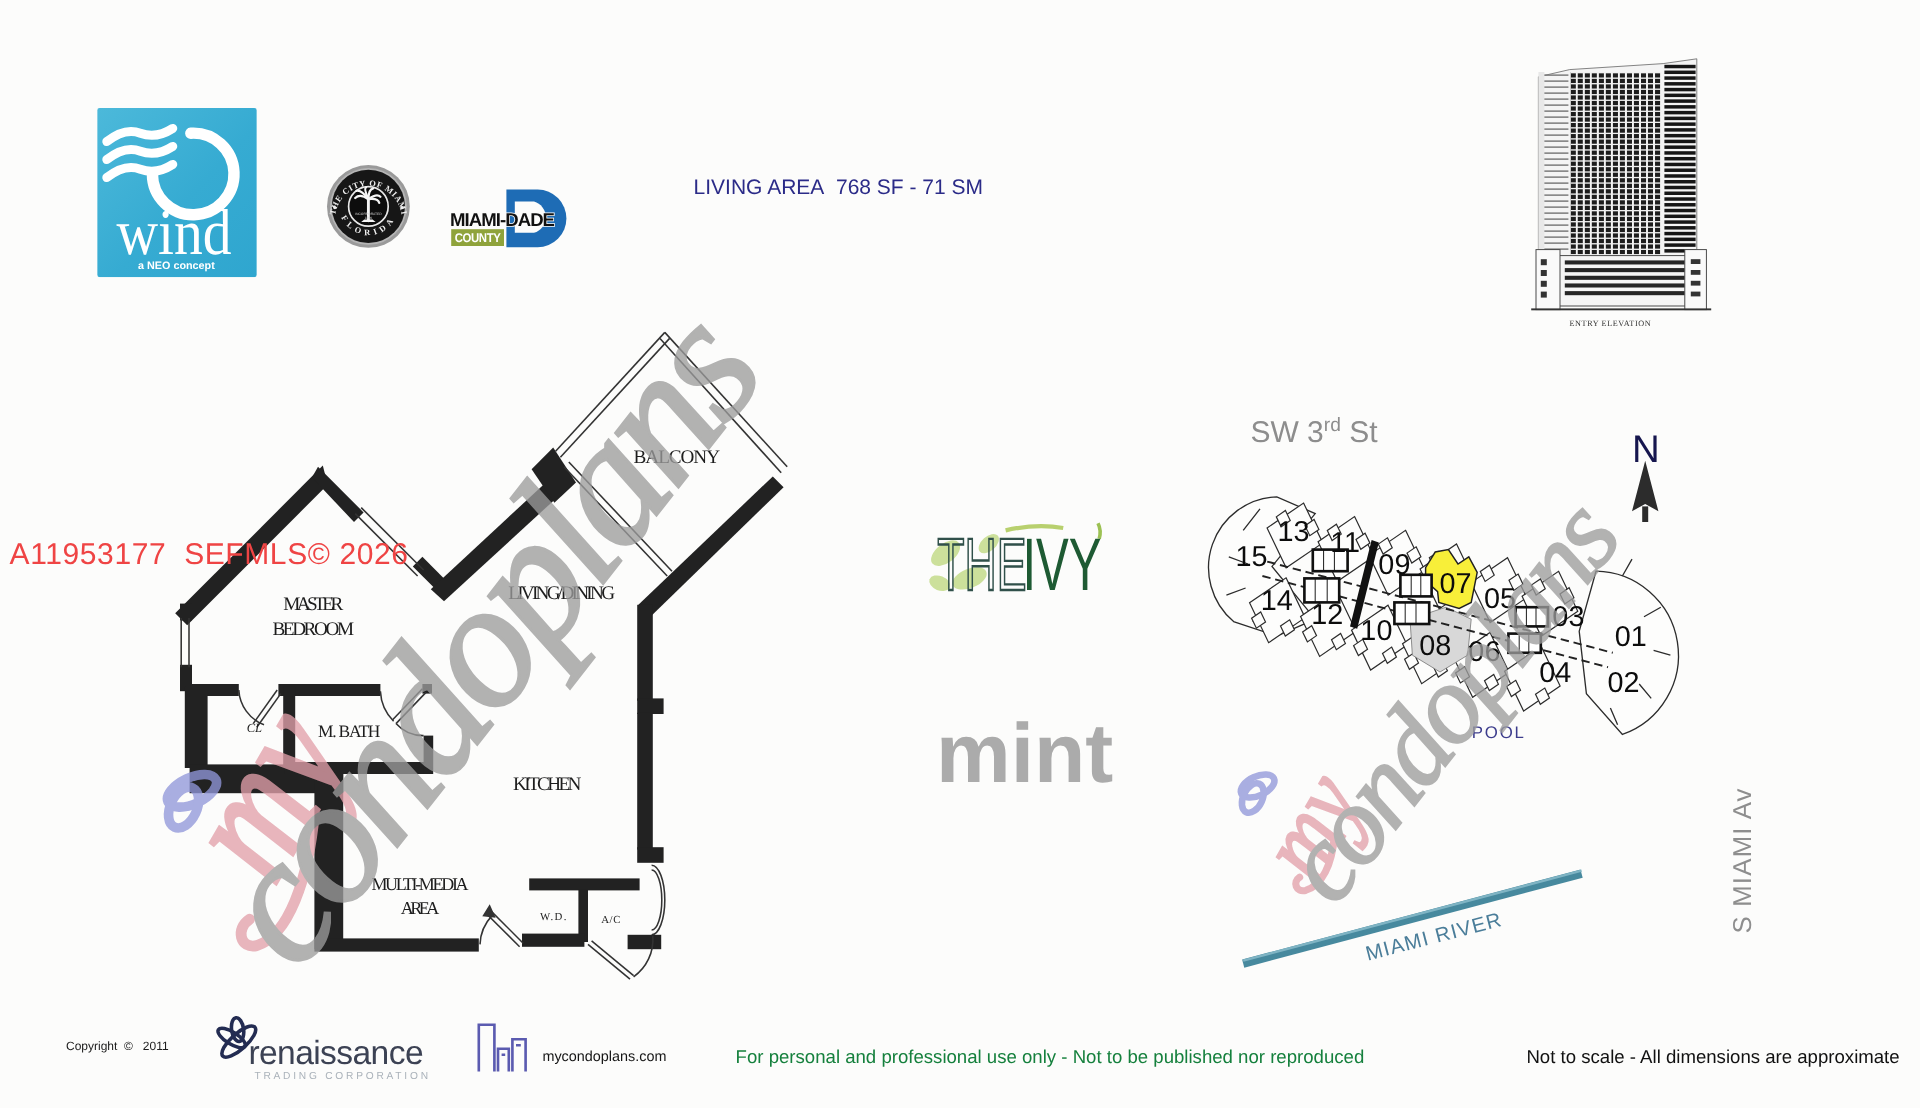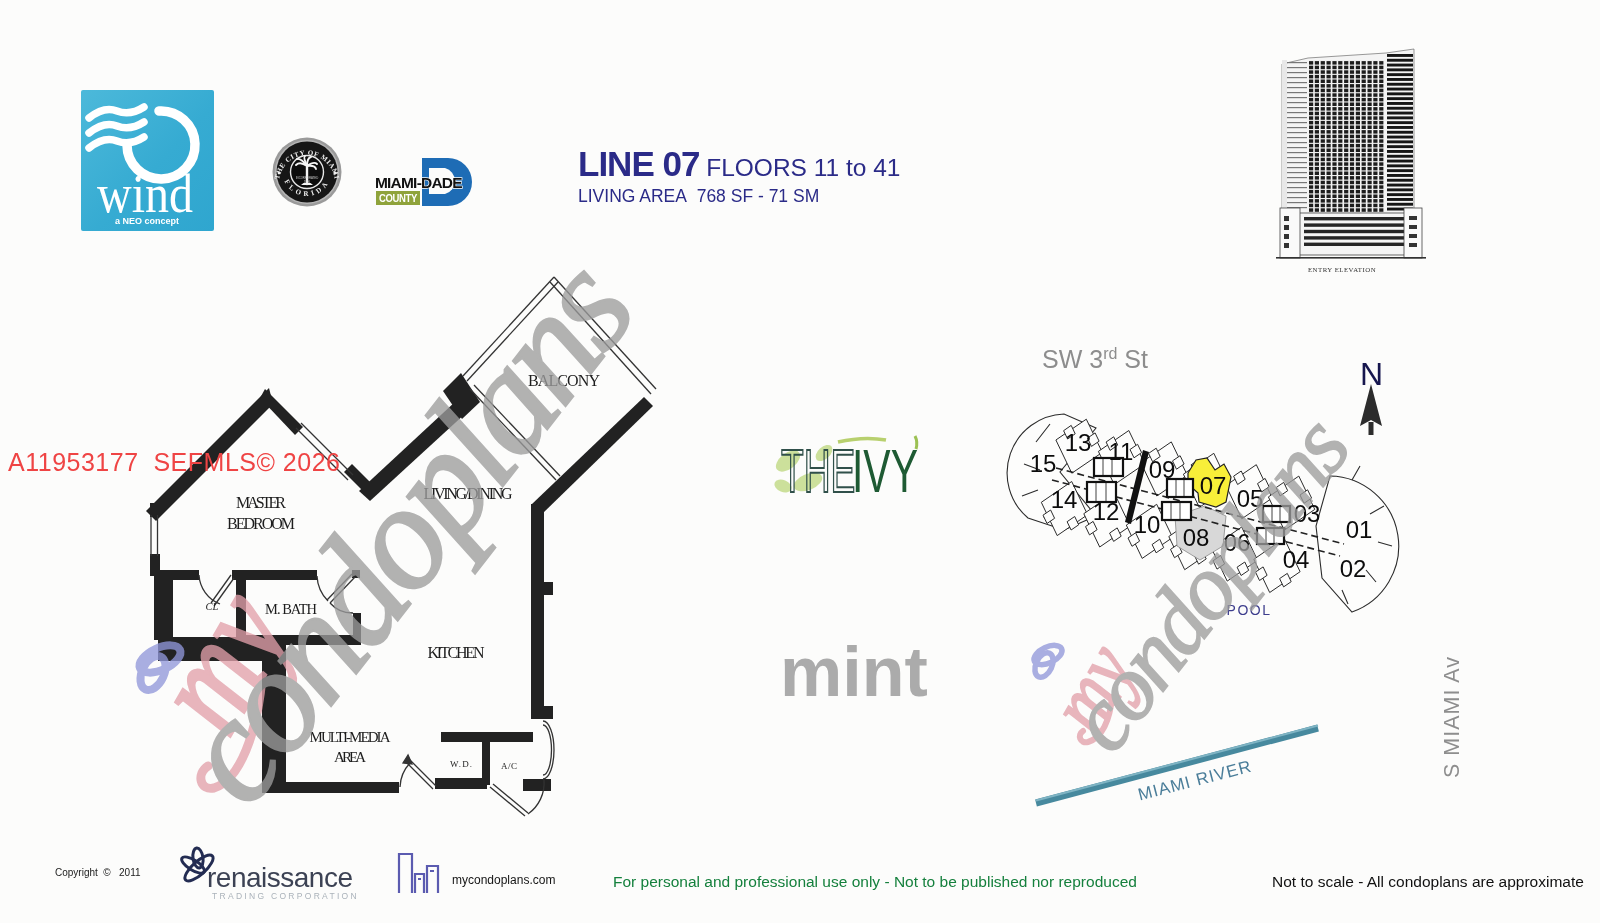--- a/index.html
+++ b/index.html
@@ -58,21 +58,20 @@
 
 <svg class="abs" style="left:372px;top:155px" width="106" height="54" viewBox="0 0 106 54">
 <path d="M50,3 h26 a24,24 0 0 1 0,48 h-26 z" fill="#1e6cb5"></path>
 <path d="M57,13 h16 a13.5,13.5 0 0 1 0,26 h-16 z" fill="#fcfcfb"></path>
 <text x="3" y="33" font-size="15.5" font-weight="bold" fill="#111" letter-spacing="-0.8" style="paint-order:stroke" stroke="#fcfcfb" stroke-width="1.3">MIAMI-DADE</text>
 <rect x="4" y="36" width="44" height="14" fill="#8fa33b"></rect>
 <text x="7" y="47" font-size="10.5" font-weight="bold" fill="#fff" letter-spacing="-0.4" textLength="38" lengthAdjust="spacingAndGlyphs">COUNTY</text>
 </svg>
 
 <div class="abs" style="left:578px;top:144px;color:#2b2b88;white-space:nowrap">
-<div><span style="font-size:35px;font-weight:bold;letter-spacing:-1px">LINE 07</span><span style="font-size:24.5px"> FLOORS 11 to 41</span></div>
 <div style="font-size:17.5px;margin-top:2px">LIVING AREA&nbsp; 768 SF - 71 SM</div>
 </div>
 
 <svg class="abs" style="left:1268px;top:40px" width="160" height="240" viewBox="0 0 160 240">
 
 <path d="M14,24 L40,18 L118,13 L146,9 L146,175 L14,175 Z" fill="#f4f4f4" stroke="#555" stroke-width="0.6"></path>
 <g>
 <rect x="41.0" y="20" width="4.2" height="152" fill="#1d1d1d"></rect>
 <rect x="46.8" y="20" width="4.2" height="152" fill="#1d1d1d"></rect>
 <rect x="52.7" y="20" width="4.2" height="152" fill="#1d1d1d"></rect>
@@ -339,21 +338,21 @@
 <path d="M70,17 q26,-6 48,-2" stroke="#b8d06e" stroke-width="3.5" fill="none"></path>
 <path d="M147,11 q3,6 1,13" stroke="#9cc153" stroke-width="3" fill="none"></path>
 <g transform="translate(13,67) scale(0.60,1)" font-family="Liberation Sans,sans-serif">
 <text x="0" y="0" font-size="62" fill="none" stroke="#30504a" stroke-width="2" letter-spacing="0">THE</text>
 </g>
 <g transform="translate(84,67) scale(0.66,1)" font-family="Liberation Sans,sans-serif">
 <text x="0" y="0" font-size="62" fill="#1e5a33" letter-spacing="0">IVY</text>
 </g>
 </svg>
 
-<div class="abs" style="left:780px;top:632px;font-size:70px;font-weight:bold;color:#ababab;letter-spacing:0px">mint</div>
+<div class="abs" style="left:780px;top:588px;font-size:70px;font-weight:bold;color:#ababab;letter-spacing:0px">mint</div>
 
 <svg class="abs" style="left:1000px;top:330px" width="430" height="300" viewBox="0 0 430 300">
 
 <text x="42" y="38" font-size="25" fill="#8d8d8d">SW 3<tspan font-size="16" dy="-9">rd</tspan><tspan dy="9"> St</tspan></text>
 
 <text x="360" y="55" font-size="32" fill="#16164e">N</text>
 
 <path d="M371,54 L360,96 L371,90 L382,96 Z" fill="#2c2c2c"></path>
 <rect x="368.5" y="92" width="5" height="13" fill="#2c2c2c"></rect>
 
@@ -508,13 +507,13 @@
 <path d="M19,42 V23 H28 V42"></path>
 <path d="M31,42 V15 H42 V42"></path>
 <path d="M22,28 h3 M34,20 h4"></path>
 </g>
 </svg>
 
 <div class="abs" style="left:452px;top:873px;font-size:12px;color:#151515">mycondoplans.com</div>
 
 <div class="abs" style="left:613px;top:873px;font-size:15.5px;color:#15803d">For personal and professional use only - Not to be published nor reproduced</div>
 
-<div class="abs" style="left:1272px;top:873px;font-size:15.5px;color:#111">Not to scale - All condoplans are approximate</div>
+<div class="abs" style="left:1272px;top:873px;font-size:15.5px;color:#111">Not to scale - All dimensions are approximate</div>
 
 </body></html>

